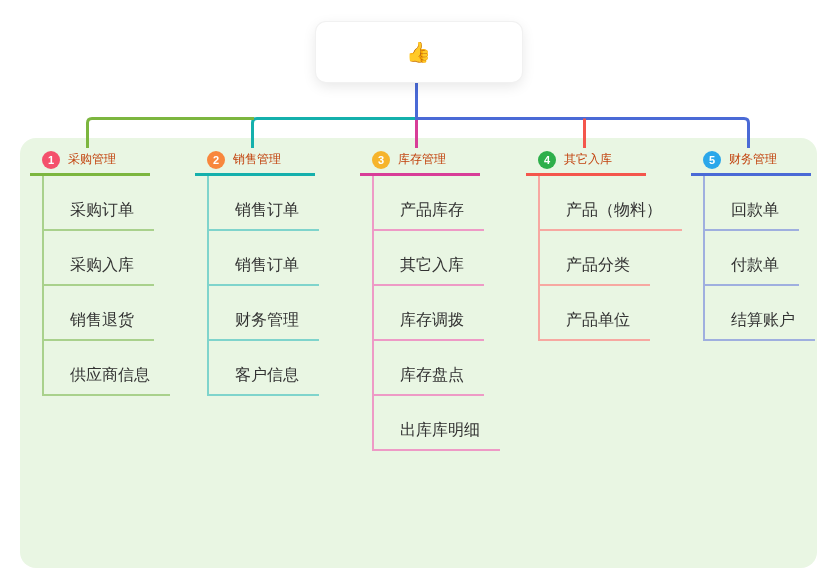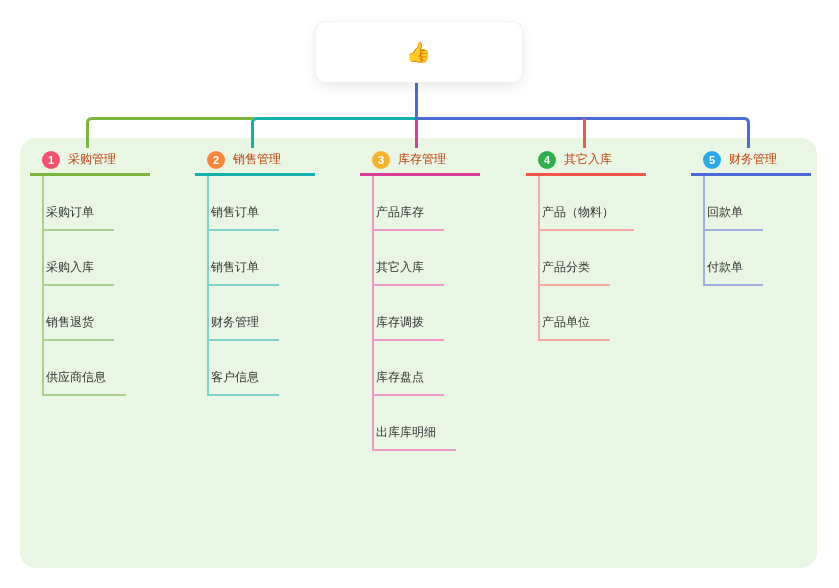--- a/index.html
+++ b/index.html
@@ -36,21 +36,21 @@
   .children{position:relative;}
   .children::before{
     content:'';position:absolute;left:12px;top:0;bottom:0;width:2px;
     background:var(--lc);
   }
   .child-row{
     height:55px;margin-left:12px;display:flex;align-items:flex-end;cursor:pointer;
   }
   .child-label{
     display:inline-block;border-bottom:2px solid var(--lc);
-    padding:0 20px 8px 4px;font-size:12px;color:#333333;white-space:nowrap;
+    padding:0 20px 8px 28px;font-size:16px;color:#333333;white-space:nowrap;
   }
 </style>
 </head>
 <body>
 
 <div class="canvas" style="background: rgb(255, 255, 255);">
 
   <div class="panel" style="background: rgb(233, 246, 227);"></div>
 
   <svg class="connectors" width="839" height="588" viewBox="0 0 839 588">
@@ -154,16 +154,19 @@
       <span class="badge">5</span>
       <span class="branch-label">财务管理</span>
     </div>
     <div class="children">
         <div class="child-row">
           <span class="child-label">回款单</span>
         </div>
         <div class="child-row">
           <span class="child-label">付款单</span>
         </div>
+        <div class="child-row">
+          <span class="child-label">结算账户</span>
+        </div>
       </div>
   </div>
 
 </div>
 
 </body></html>

